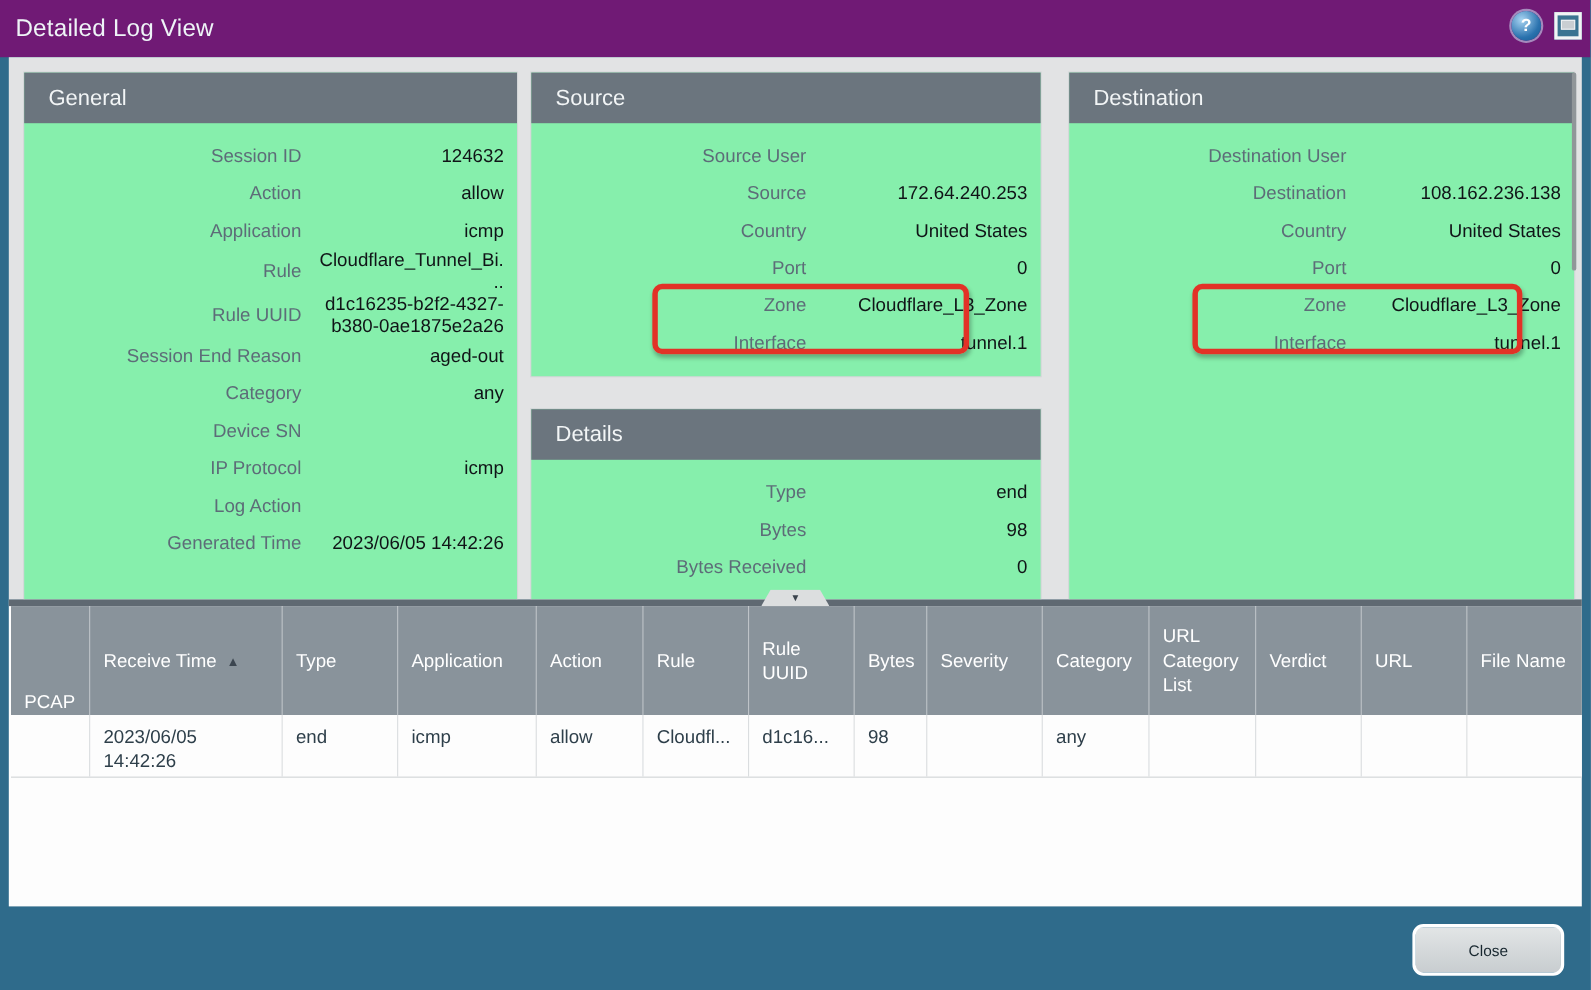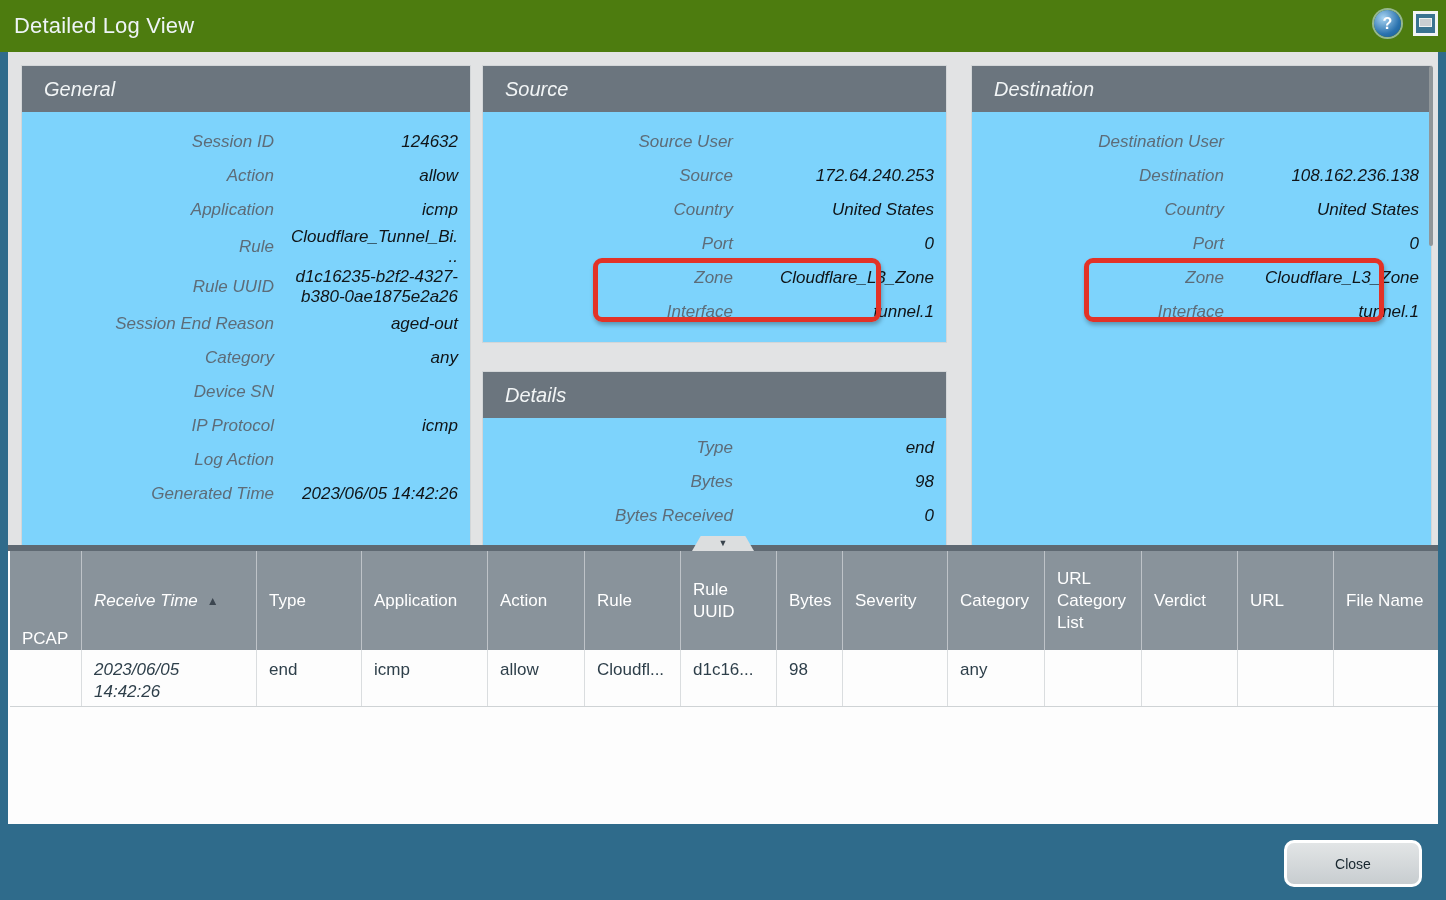--- a/index.html
+++ b/index.html
@@ -1,32 +1,32 @@
 <!DOCTYPE html>
 <html><head>
 <meta charset="utf-8">
 <style>
   html,body{margin:0;padding:0;background:#2f6b8b;}
   *{box-sizing:border-box;font-family:"Liberation Sans",sans-serif;}
   .dialog{position:relative;width:1446px;height:900px;background:#2f6b8b;overflow:hidden;}
 
   
-  .titlebar{position:absolute;left:0;top:0;width:1446px;height:52px;background:#4d7c0f;}
+  .titlebar{position:absolute;left:0;top:0;width:1446px;height:52px;background:#701a75;}
   .titlebar .title{position:absolute;left:14px;top:13px;font-size:22px;color:#eef4f7;letter-spacing:.2px;}
   .titlebar-icons{position:absolute;right:8px;top:10px;display:flex;align-items:center;gap:12px;}
   .help-icon{width:27px;height:27px;border-radius:50%;
     background:radial-gradient(circle at 35% 30%, #a8d4f2, #2a72ae 62%, #17578f);
     box-shadow:0 0 0 2px rgba(210,232,248,.55);
     color:#fff;font-size:16px;font-weight:bold;display:flex;align-items:center;justify-content:center;cursor:pointer;}
   .window-icon{width:25px;height:25px;border:3px solid #f2f4f5;background:#3a7391;display:flex;align-items:center;justify-content:center;cursor:pointer;}
   .window-icon .inner{width:13px;height:9px;background:#c9ced2;border:1px solid #eef1f2;margin-top:-2px;}
 
   
   .content{position:absolute;left:8px;top:52px;width:1430px;height:493px;background:#e2e3e4;overflow:hidden;}
-  .panel{position:absolute;background:#7dd3fc;box-shadow:0 0 0 1px #d3d6d8;font-style:italic;}
+  .panel{position:absolute;background:#86efac;box-shadow:0 0 0 1px #d3d6d8;}
   .panel-header{height:46px;background:#6b757e;color:#f2f5f6;font-size:20px;line-height:46px;padding-left:22px;}
   .pbody{padding-top:13px;padding-left:44px;}
   .frow{display:flex;align-items:center;min-height:34px;line-height:20px;padding:0;}
   .flabel{flex:none;text-align:right;padding-right:16px;color:#5d6c78;font-size:17px;}
   .fvalue{flex:1;color:#101417;font-size:17px;padding-right:12px;word-wrap:break-word;min-width:0;text-align:right;}
   .panel-general{left:14px;top:14px;width:448px;height:640px;}
   .panel-general .flabel{width:224px;}
   .panel-source{left:475px;top:14px;width:463px;height:276px;}
   .panel-source .flabel{width:222px;}
   .panel-details{left:475px;top:320px;width:463px;height:420px;}
@@ -46,21 +46,21 @@
   .splitter-handle .tri{font-size:9px;color:#39434c;line-height:1;}
   .thead{position:absolute;left:2px;top:6px;display:flex;width:1428px;height:99px;background:#89939b;}
   .th{color:#fff;font-size:17px;line-height:22px;padding:0 10px 0 12px;display:flex;align-items:center;
     border-right:1px solid rgba(255,255,255,.45);cursor:pointer;}
   .th:last-child{border-right:none;}
   .sort-icon{font-size:12px;color:#3c4650;margin-left:9px;}
   .trow{position:absolute;left:2px;top:105px;display:flex;width:1428px;height:57px;background:#fdfdfd;
     border-bottom:1px solid #cfd3d5;cursor:pointer;}
   .td{color:#2e3f4a;font-size:17px;line-height:22px;padding:9px 10px 0 12px;border-right:1px solid #dadddf;word-wrap:break-word;}
   .td:last-child{border-right:none;}
-  .c0{width:72px;align-items:flex-end;}.c1{width:175px;font-style:italic;}.c2{width:105px;}.c3{width:126px;}.c4{width:97px;}
+  .c0{width:72px;align-items:flex-end;}.c1{width:175px;}.c2{width:105px;}.c3{width:126px;}.c4{width:97px;}
   .c5{width:96px;}.c6{width:96px;}.c7{width:66px;}.c8{width:105px;}.c9{width:97px;}
   .c10{width:97px;}.c11{width:96px;}.c12{width:96px;}.c13{width:104px;}
 
   
   .close-btn{position:absolute;right:24px;bottom:13px;width:138px;height:47px;border-radius:10px;
     border:3px solid #fff;background:linear-gradient(#e2e5e6,#c8cdd0);color:#17262e;font-size:14px;cursor:pointer;}
 </style>
 </head>
 <body>
 

